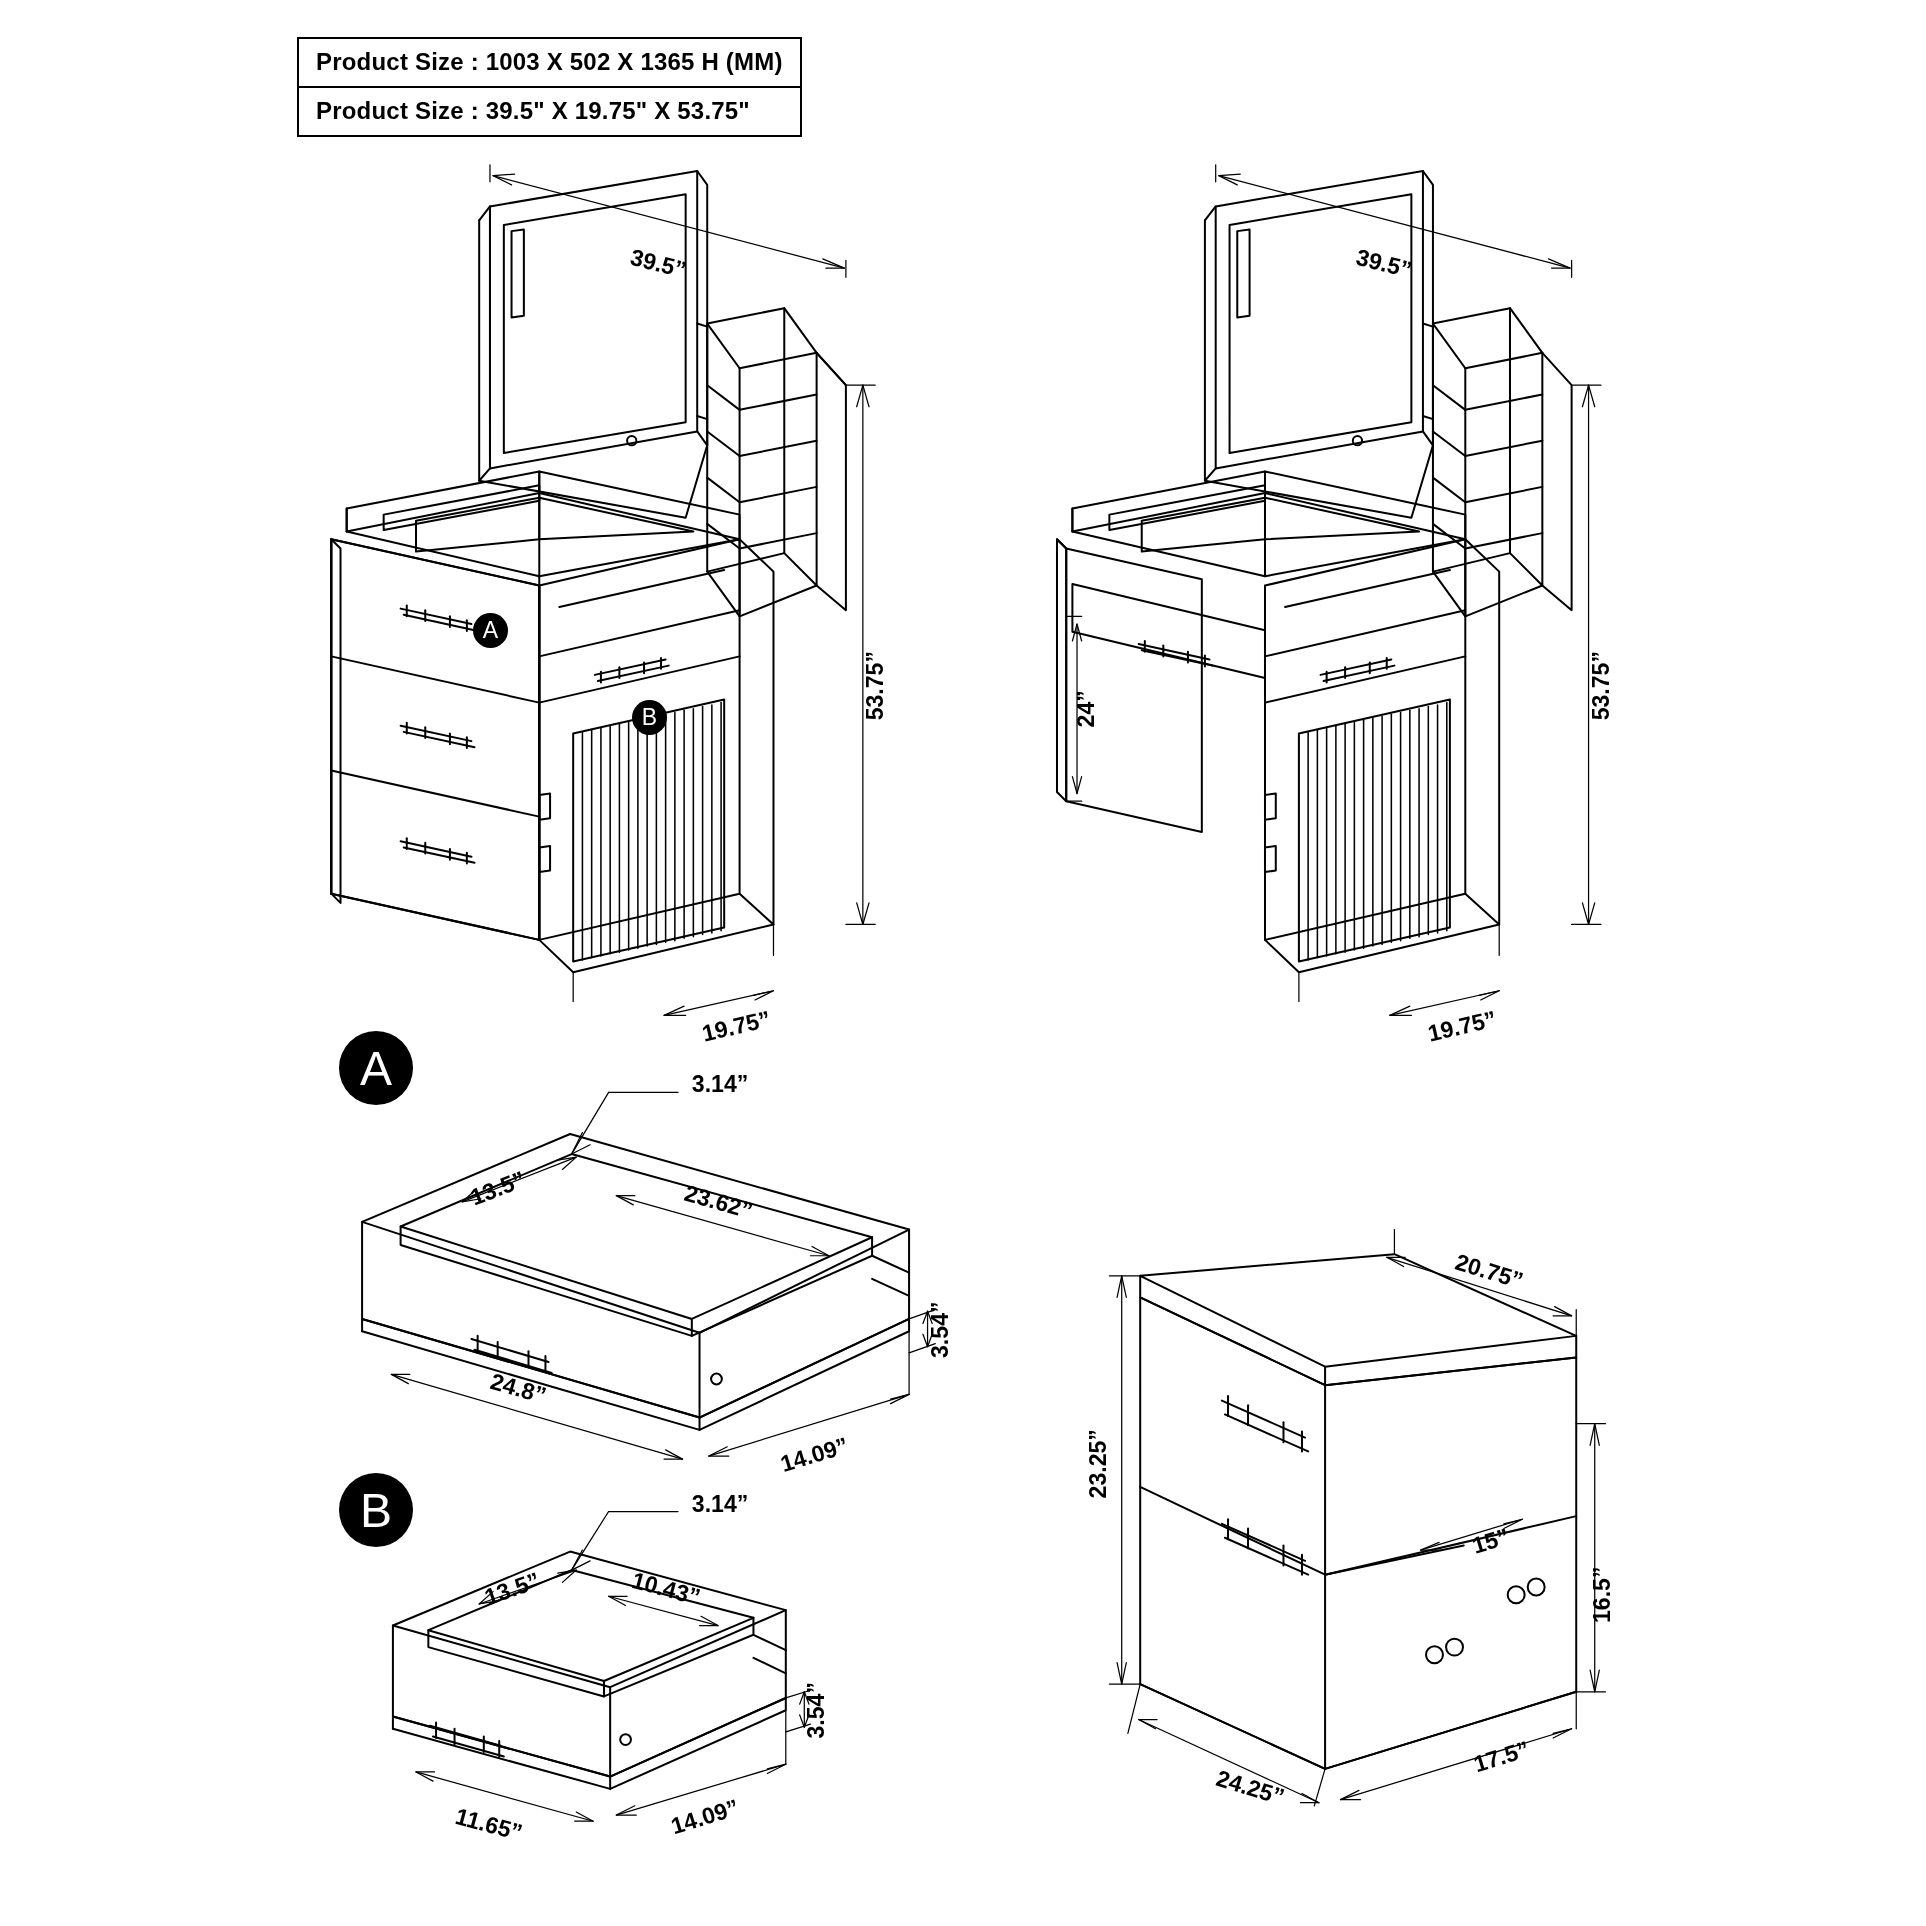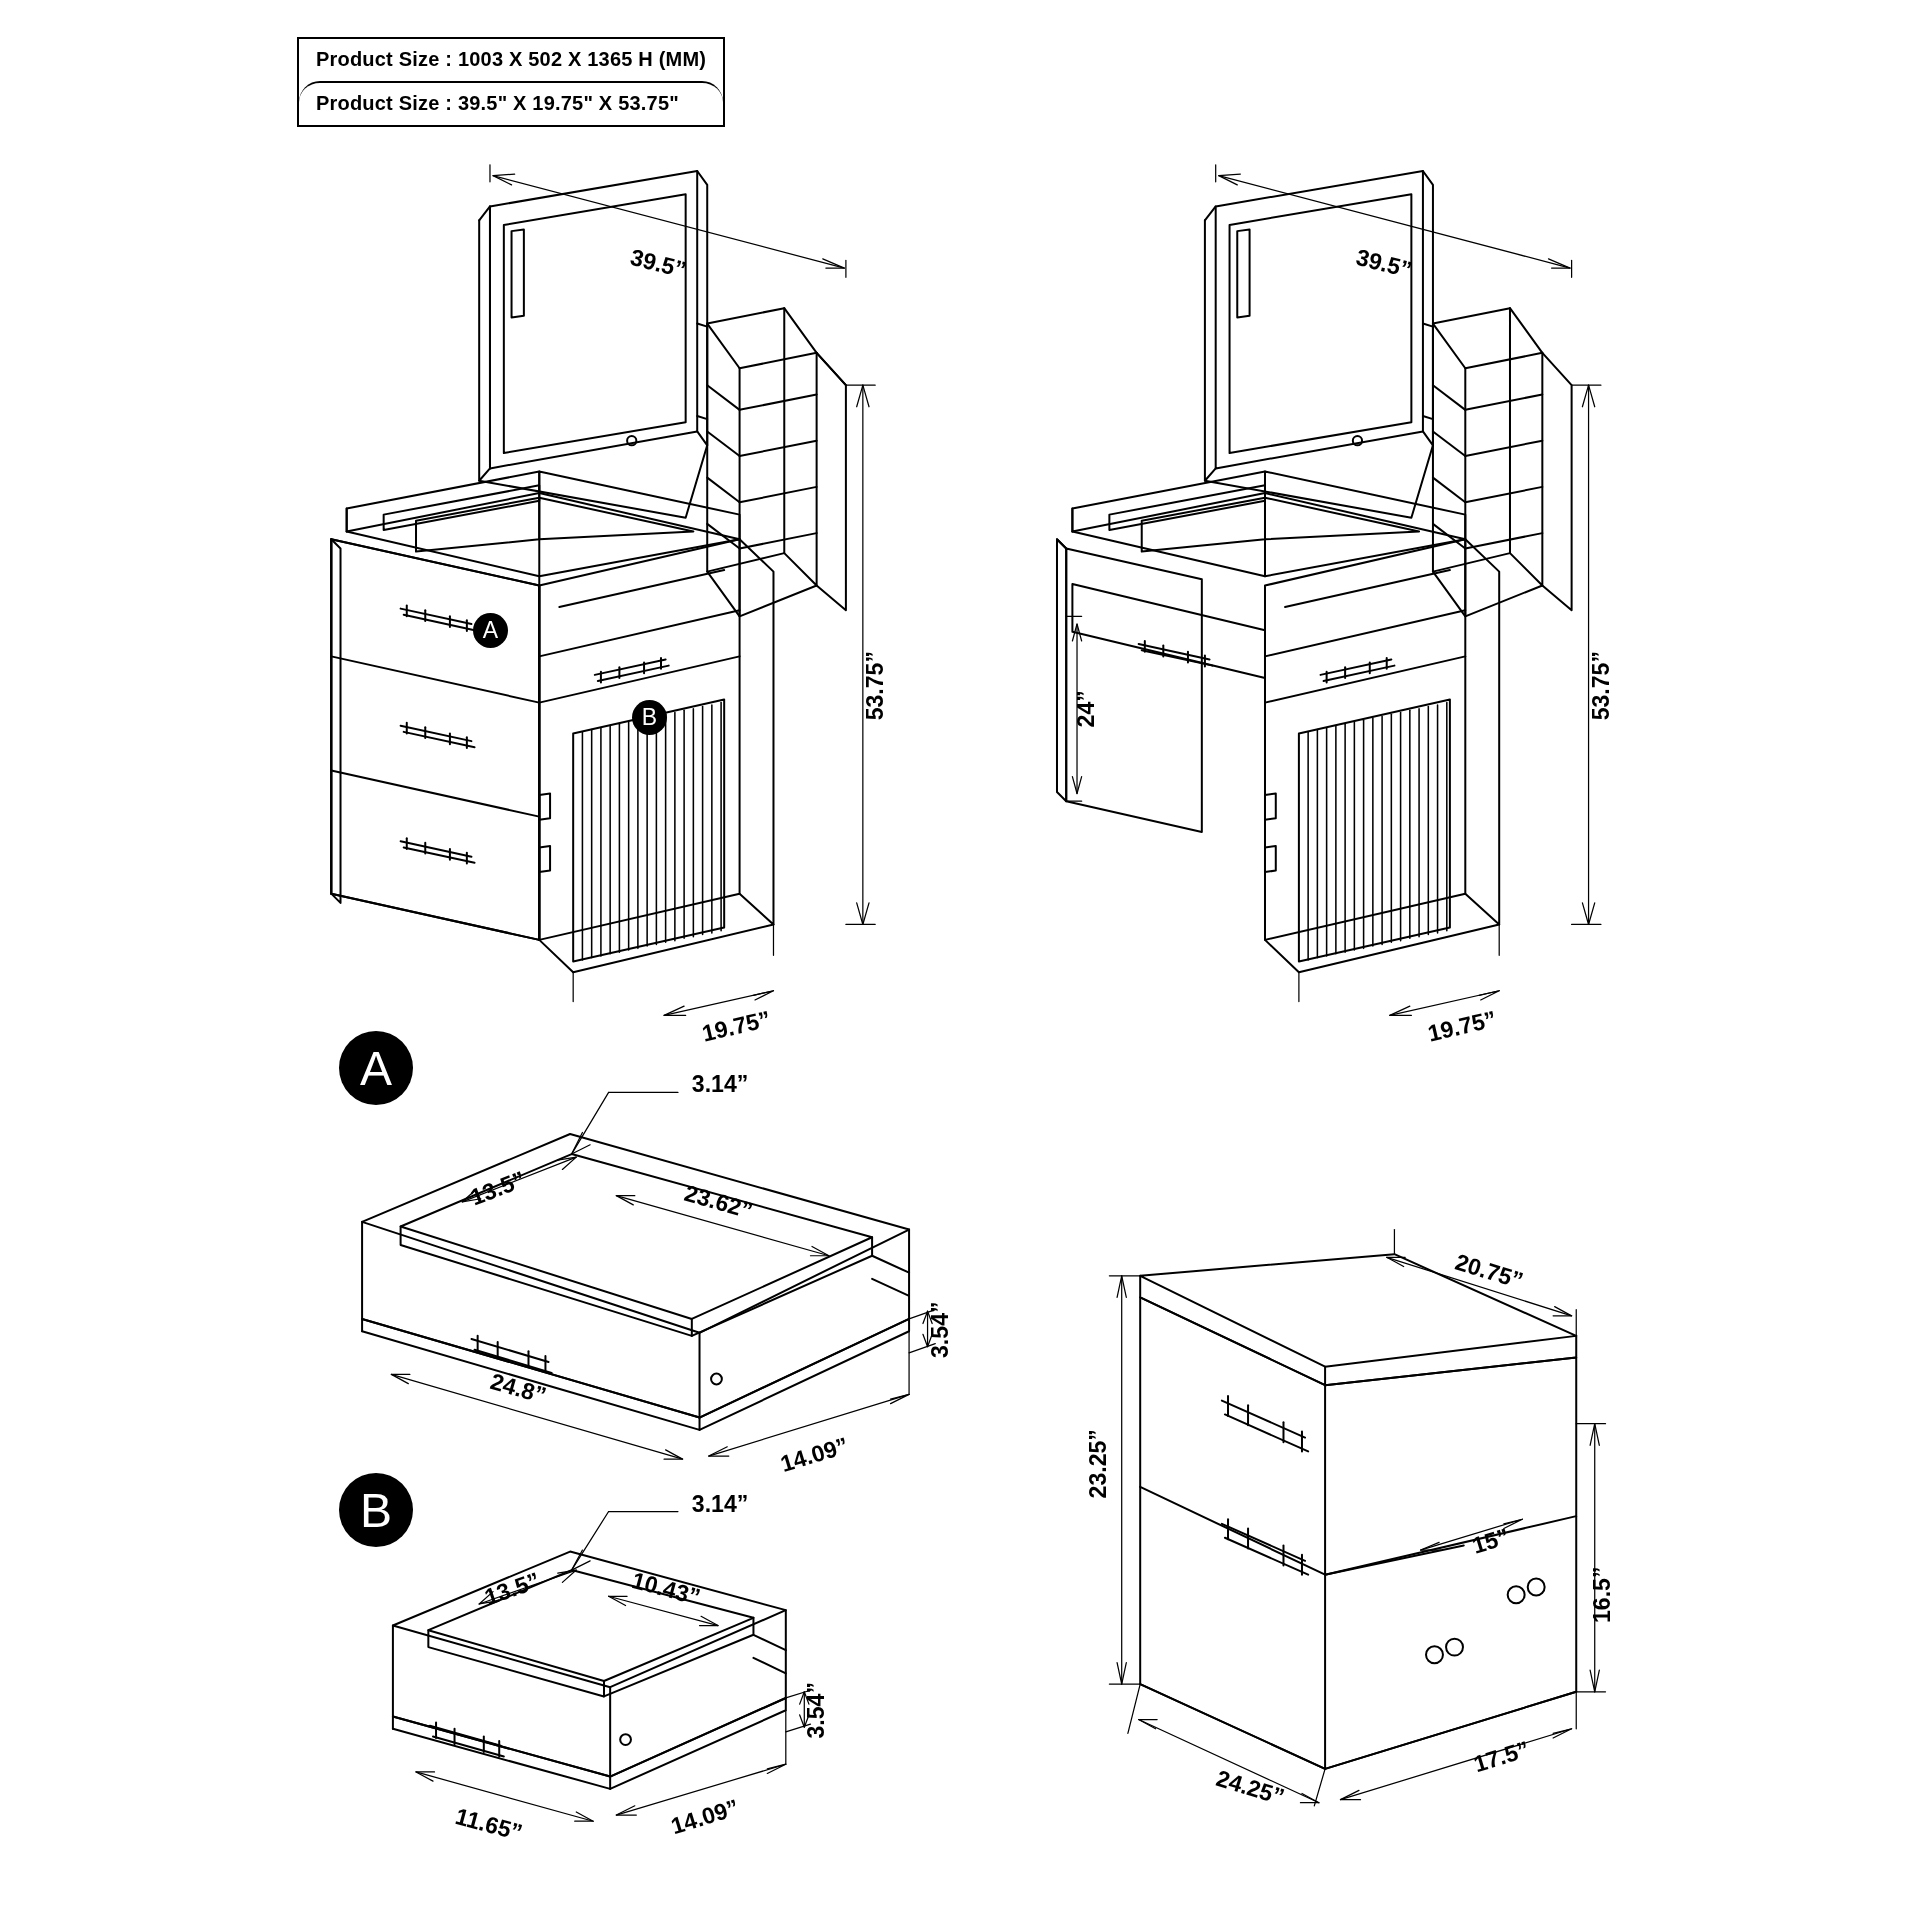--- a/index.html
+++ b/index.html
@@ -5,21 +5,21 @@
   html,body{margin:0;padding:0;background:#ffffff;}
   body{width:1926px;height:1926px;position:relative;font-family:"Liberation Sans",sans-serif;color:#000;}
   .stage{position:absolute;left:0;top:0;width:1926px;height:1926px;}
   svg{position:absolute;left:0;top:0;width:1926px;height:1926px;overflow:visible;}
 
   
   .spec-table{
     position:absolute;left:297px;top:37px;border:2.3px solid #000;background:#fff;
   }
   .spec-row{
-    padding:9.2px 17px 10px 17px;font-size:20px;font-weight:bold;letter-spacing:0.2px;white-space:nowrap;border-radius:21px;
+    padding:9.2px 17px 10px 17px;font-size:24px;font-weight:bold;letter-spacing:0.2px;white-space:nowrap;
   }
   .spec-row + .spec-row{border-top:2.3px solid #000;}
 
   
   .badge{
     position:absolute;border-radius:50%;background:#000;color:#fff;
     display:flex;align-items:center;justify-content:center;font-weight:normal;
   }
   .badge.big{width:74px;height:74px;font-size:48px;}
   .badge.small{width:35px;height:35px;font-size:23px;}

